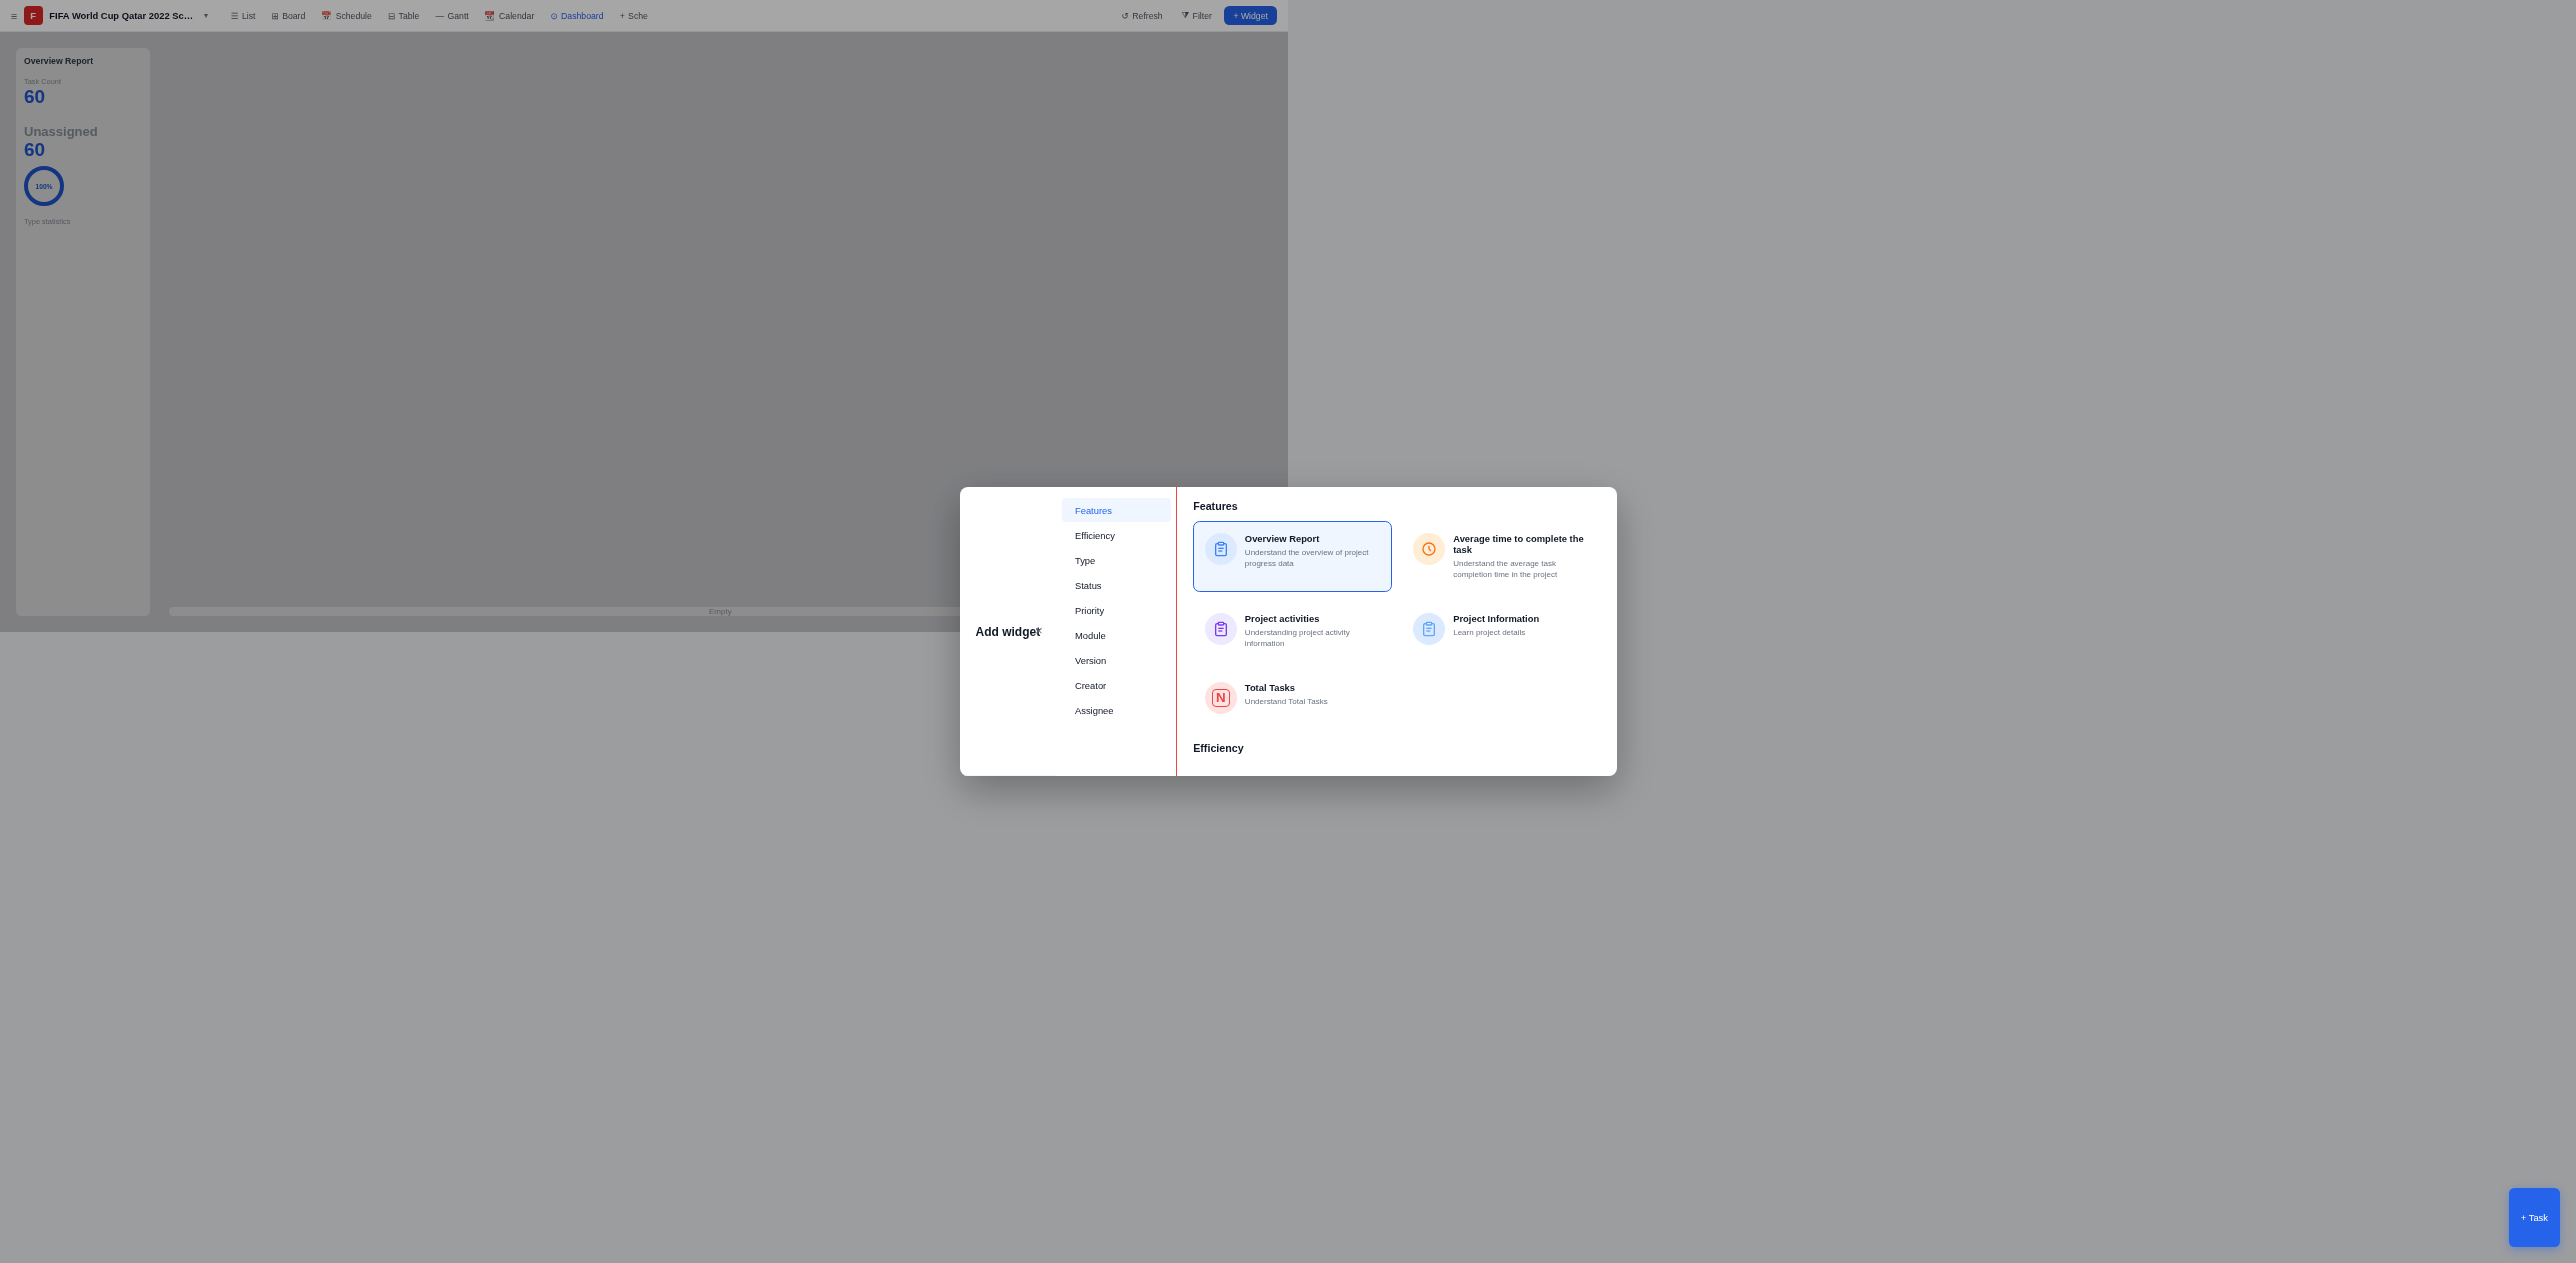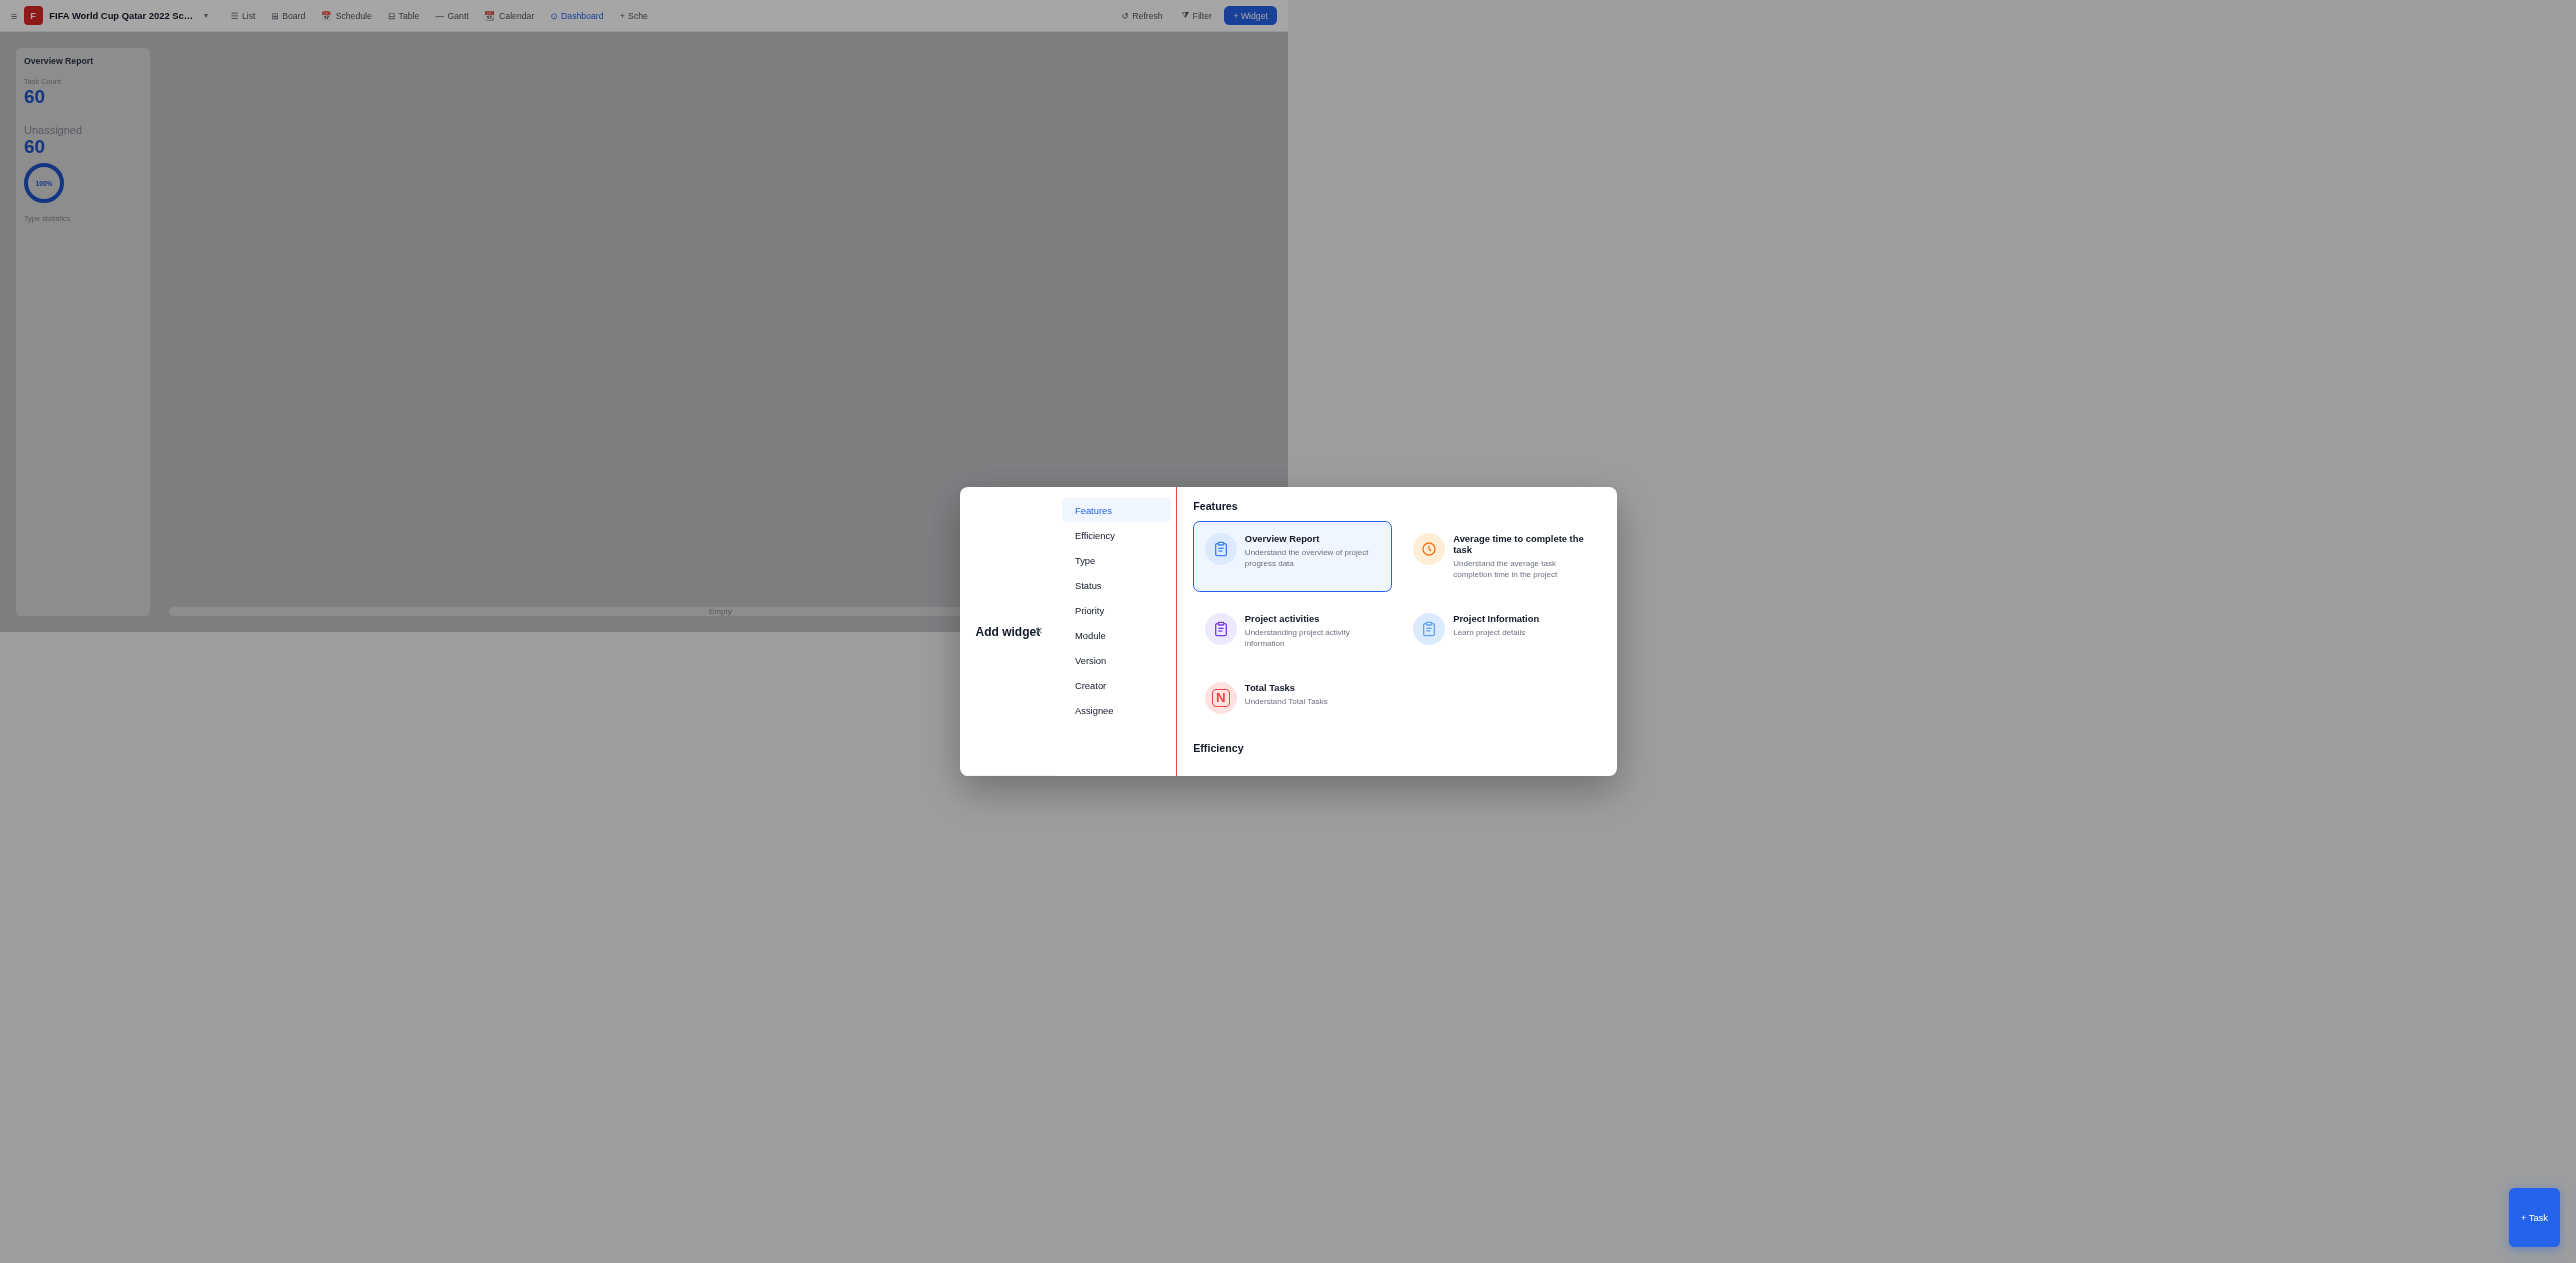--- a/index.html
+++ b/index.html
@@ -339,21 +339,21 @@
 <div class="dashboard-bg">
   <div style="display:flex; gap:10.7px; height:100%;">
 
     <div style="width:134px; background:#fff; border-radius:5.4px; padding:8px; flex-shrink:0;">
       <div style="font-size:8.7px; font-weight:600; color:#374151; margin-bottom:5.4px;">Overview Report</div>
       <div style="margin-top:10.7px;">
         <div style="font-size:7.4px; color:#9ca3af;">Task Count</div>
         <div style="font-size:19px; font-weight:700; color:#2563eb;">60</div>
       </div>
       <div style="margin-top:16px;">
-        <div style="font-size:11px; color:#9ca3af;">Unassigned</div>
+        <div style="font-size:13px; color:#9ca3af;font-weight:bold;">Unassigned</div>
         <div style="font-size:19px; font-weight:700; color:#2563eb;">60</div>
         <div style="width:40px; height:40px; border-radius:50%; border:4px solid #2563eb; display:flex; align-items:center; justify-content:center; font-size:6.7px; font-weight:600; color:#2563eb; margin-top:5.4px;">100%</div>
       </div>
       <div style="margin-top:10.7px; font-size:7.4px; color:#9ca3af;">Type statistics</div>
     </div>
 
     <div style="flex:1; display:flex; flex-direction:row; gap:8px;align-items:flex-end;">
       <div style="background:#fff; border-radius:5.4px; height:134px;"></div>
       <div style="background:#fff; border-radius:5.4px; flex:1; display:flex; align-items:center; justify-content:center;">
         <span style="color:#9ca3af; font-size:8px;">Empty</span>

